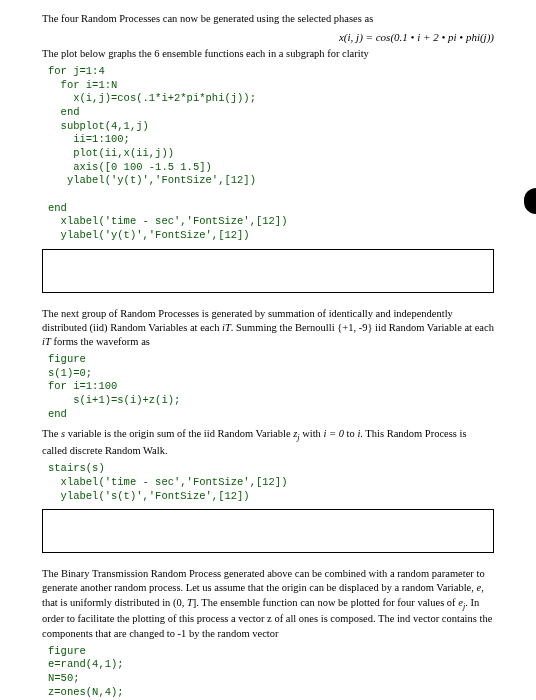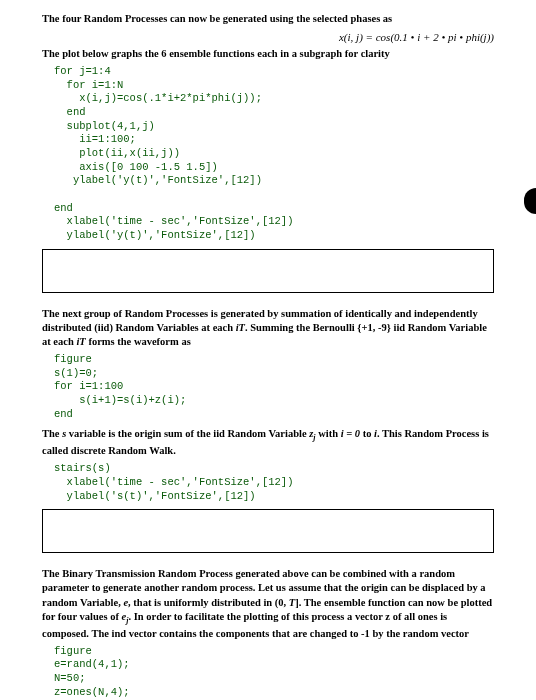--- a/index.html
+++ b/index.html
@@ -13,35 +13,34 @@
     overflow: hidden;
     position: relative;
   }
   .page {
     padding: 12px 42px 10px 42px;
     font-size: 10.5px;
     line-height: 1.35;
   }
   .para {
     margin: 0 0 4px 0;
-    font-weight: bold;
   }
   .formula {
     text-align: right;
     font-style: italic;
     margin: 2px 0 2px 0;
     font-size: 11px;
   }
   .code {
     font-family: "Courier New", Courier, monospace;
     font-size: 10.5px;
     color: #0a5a0a;
     white-space: pre;
     line-height: 1.3;
-    margin: 4px 0 6px 12px;
+    margin: 4px 0 6px 6px;
   }
   .framebox {
     border: 1px solid #000;
     height: 42px;
     margin: 6px 0 14px 0;
   }
   .sub {
     font-size: 8px;
     vertical-align: sub;
   }

